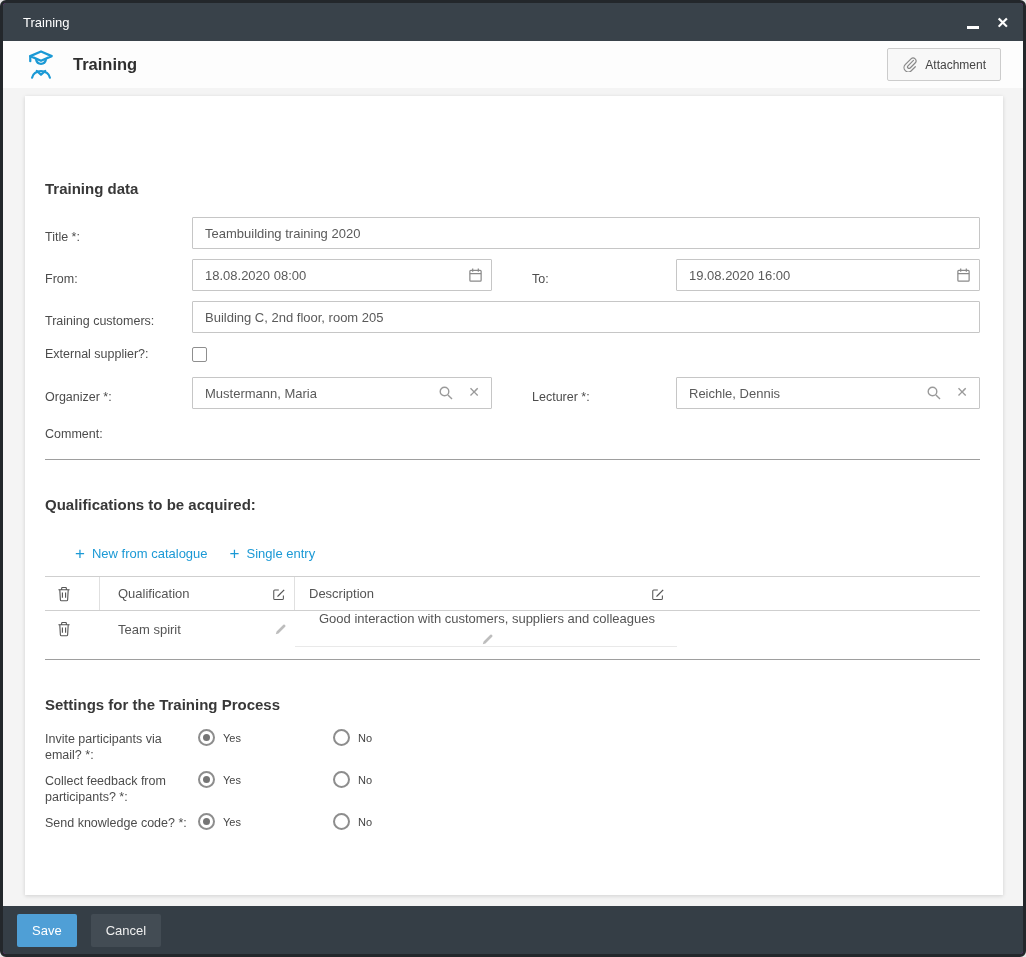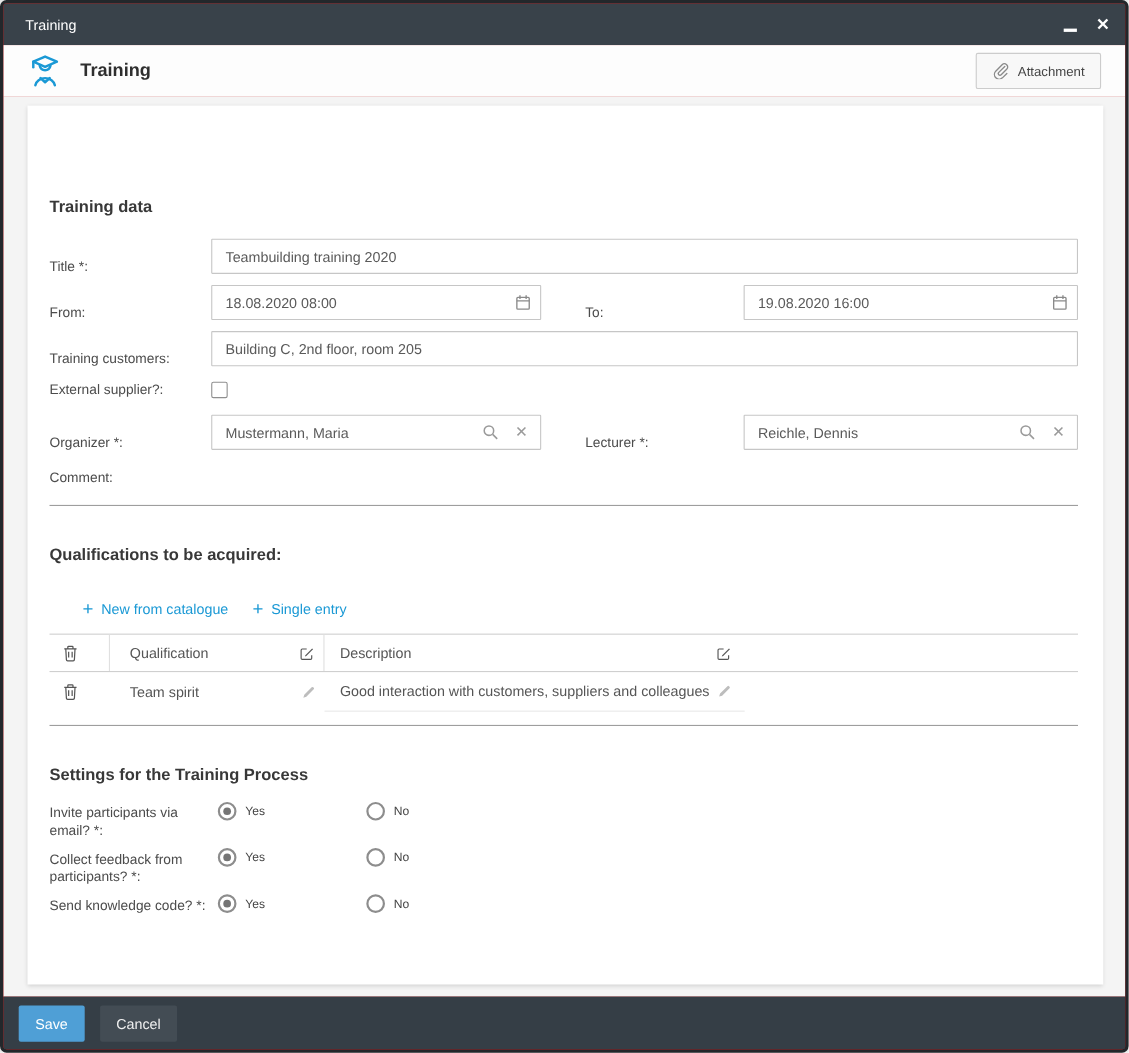--- a/index.html
+++ b/index.html
@@ -3,21 +3,21 @@
 <meta charset="utf-8">
 <style>
   * { box-sizing: border-box; margin: 0; padding: 0; }
   html,body { width:1026px; height:957px; overflow:hidden; }
   body { font-family: "Liberation Sans", sans-serif; background:#e8e8e8; }
 
   .window {
     position:absolute; inset:0;
     border:3px solid #23272b; border-radius:6px;
     display:flex; flex-direction:column;
-    background:#b91c1c; overflow:hidden;
+    background:#a21caf; overflow:hidden;
   }
 
   
   .titlebar {
     height:38px; flex:0 0 38px; background:#39424a;
     display:flex; align-items:center; padding:0 14px 0 20px;
   }
   .titlebar .wtitle { color:#fff; font-size:13px; }
   .win-controls { margin-left:auto; display:flex; align-items:center; gap:16px; }
   .btn-min { width:14px; height:20px; position:relative; cursor:pointer; }
@@ -42,21 +42,21 @@
   .content { flex:1 1 auto; background:#f4f4f4; padding:8px 20px 0 22px; overflow:hidden; }
   .card {
     background:#fff; width:100%; height:799px;
     box-shadow:0 1px 4px rgba(0,0,0,.15);
     padding:48px 23px 0 20px;
   }
 
   h2.sec { font-size:15px; font-weight:bold; color:#383838;margin-top:36px; }
   .sec-training { margin-bottom:20px; }
 
-  .frow { display:flex; align-items:flex-end; margin-bottom:10px; }
+  .frow { display:flex; align-items:center; margin-bottom:10px; }
   .flabel { width:147px; flex:0 0 147px; padding-top:8px; font-size:12.5px; color:#4c4c4c; }
   .flabel2 { width:144px; flex:0 0 144px; margin-left:40px; padding-top:8px; font-size:12.5px; color:#4c4c4c; }
 
   .tinput {
     height:32px; border:1px solid #c6c6c6; border-radius:1px; background:#fff;
     font-family:"Liberation Sans",sans-serif; font-size:13px; color:#5a5a5a;
     padding:0 12px; outline:none; width:100%;
   }
   .w-full { flex:1 1 auto; }
   .w-300 { width:300px; flex:0 0 300px; position:relative; }
@@ -86,21 +86,21 @@
   .qlink { display:flex; align-items:center; color:#1b99d5; font-size:13px; cursor:pointer; }
   .qlink .plus { font-size:17px; margin-right:7px; font-weight:400; line-height:1; }
 
   .qtable { margin-top:14px; border-top:1px solid #cfcfcf; font-size:13px; color:#555; }
   .qhead { display:flex; height:34px; border-bottom:1px solid #cfcfcf; }
   .qrow  { display:flex; height:36px; align-items:center; }
   .c-trash { width:55px; flex:0 0 55px; padding-left:12px; display:flex; align-items:center; align-self:stretch; }
   .qhead .c-trash, .qhead .c-qual { border-right:1px solid #e0e0e0; }
   .c-qual { width:195px; flex:0 0 195px; padding:0 8px 0 18px; display:flex; align-items:center; align-self:stretch; }
   .c-desc { width:382px; flex:0 0 382px; padding:0 12px 0 14px; display:flex; align-items:center; align-self:stretch; }
-  .qrow .c-desc { border-bottom:1px solid #e9e9e9; }
+  .qrow .c-desc { border-bottom:1px solid #e9e9e9;flex-direction:column; }
   .cell-spring { flex:1 1 auto; }
   .icon-btn { cursor:pointer; display:flex; align-items:center; }
 
   .divider2 { border:none; border-top:1px solid #9e9e9e; margin-top:12px; }
   .sec-settings { margin-top:20px; }
 
   .settings { margin-top:16px; }
   .srow { display:flex; align-items:flex-start; min-height:42px; }
   .slabel { width:150px; flex:0 0 150px; font-size:12.5px; color:#4c4c4c; line-height:1.3; padding-top:2px; }
   .opt { display:flex; align-items:center; width:135px; cursor:pointer; font-size:11px; color:#444; }

